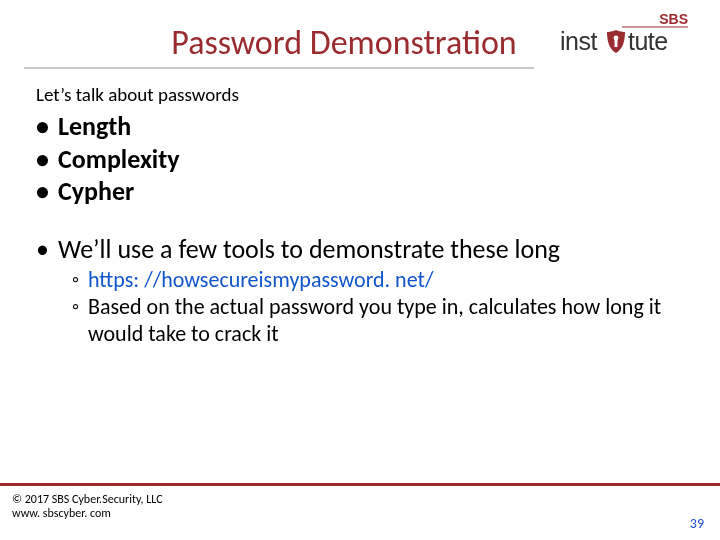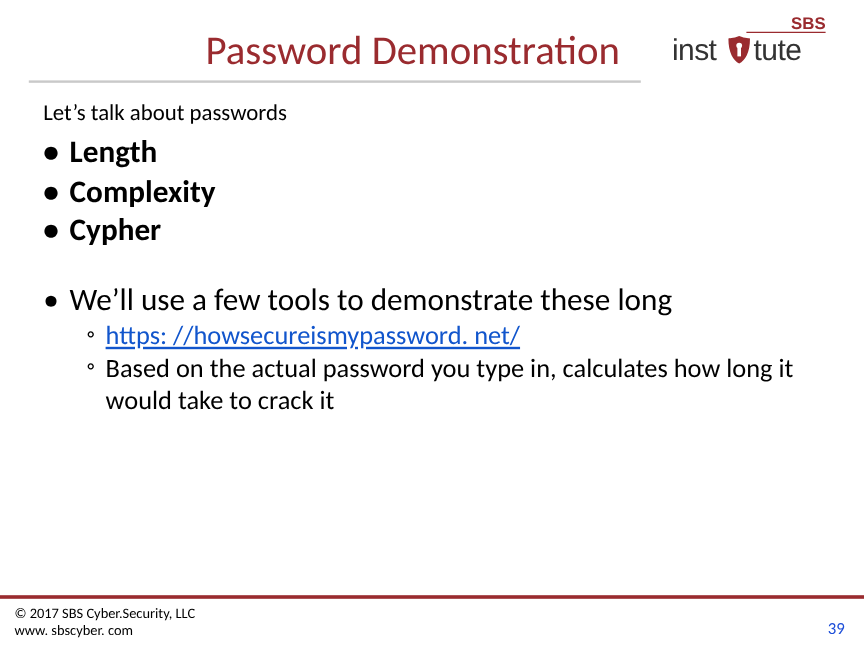--- a/index.html
+++ b/index.html
@@ -11,22 +11,22 @@
   .intro { margin-top: 14px; margin-left: 12px; font-size: 19px; }
   ul.main { list-style: none; margin-top: 4px; margin-left: 12px; }
   ul.main > li { font-size: 26px; line-height: 1.25; padding-left: 22px; position: relative; font-weight: bold; }
   ul.main > li::before { content: "•"; position: absolute; left: 0; top: 0; font-size: 26px; }
   .gap { height: 26px; }
   .tools-line { font-size: 26px; line-height: 1.2; padding-left: 22px; position: relative; margin-left: 12px; }
   .tools-line::before { content: "•"; position: absolute; left: 0; top: 0; font-size: 26px; }
   ul.sub { list-style: none; margin-left: 48px; margin-top: 2px; }
   ul.sub > li { font-size: 22px; line-height: 1.22; padding-left: 16px; position: relative; }
   ul.sub > li::before { content: "◦"; position: absolute; left: 0; top: 0; font-size: 20px; }
-  .link { color: #1155cc; text-decoration: underline; cursor: pointer; }
-  .footer { position: absolute; left: 0; right: 0; bottom: 0; height: 44px; border-top: 3px solid #9a2b2f; }
+  .link { color: #1155cc; cursor: pointer; }
+  .footer { position: absolute; left: 0; right: 0; bottom: 0; height: 57px; border-top: 3px solid #9a2b2f; }
   .footer-text { position: absolute; left: 12px; top: 6px; font-size: 12px; color: #000; line-height: 1.2; }
   .page-num { position: absolute; right: 16px; bottom: 8px; font-size: 14px; color: #1d4ed8; }
   
   .logo-sbs { font: 700 14px Arial, sans-serif; fill: #9a2b2f; }
   .logo-inst { font: 400 25px Arial, sans-serif; fill: #333; letter-spacing: -0.5px; }
 </style>
 </head>
 <body>
 
 <div class="slide">

